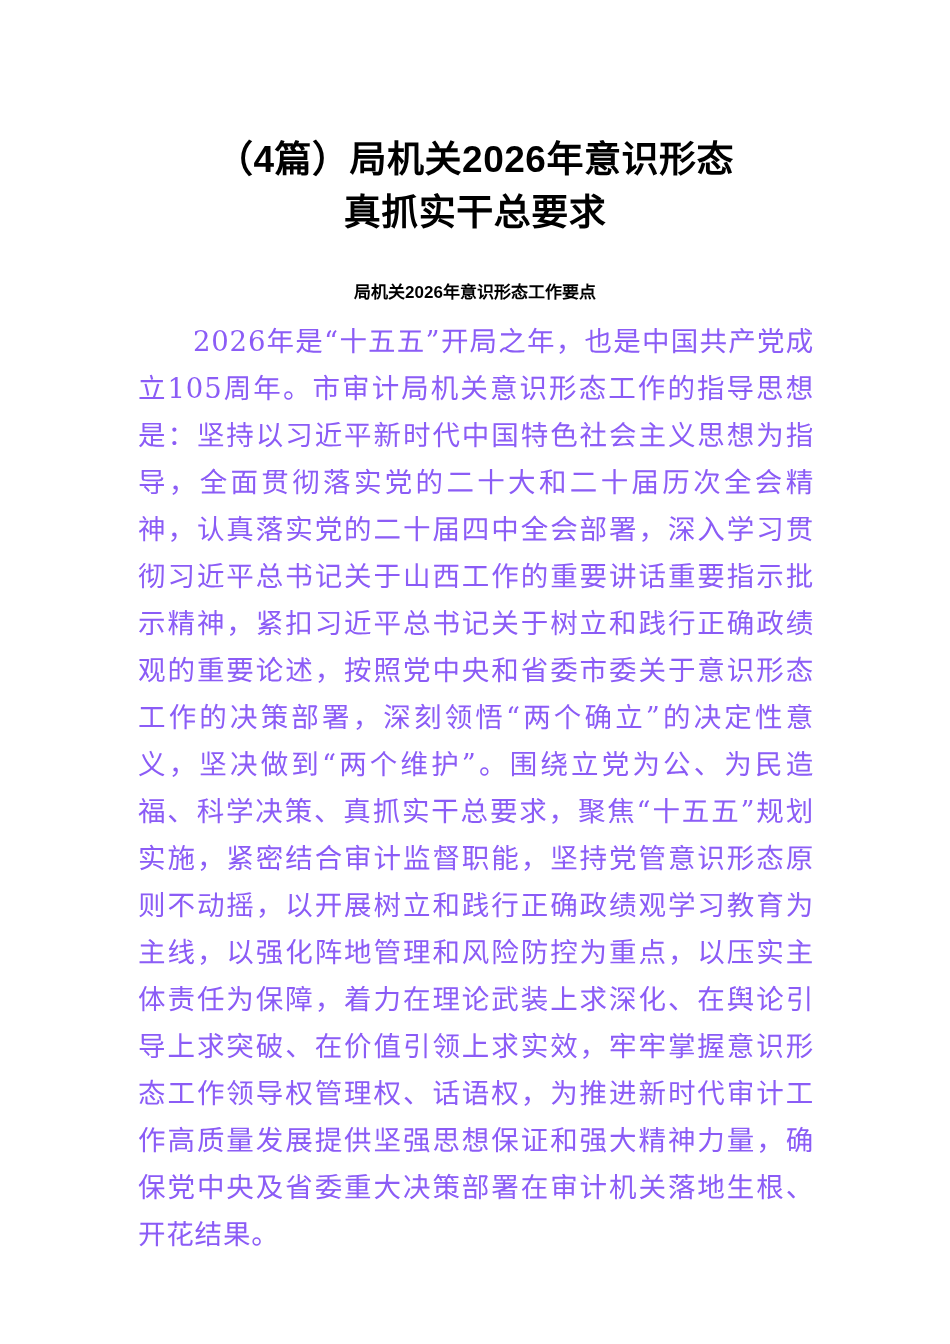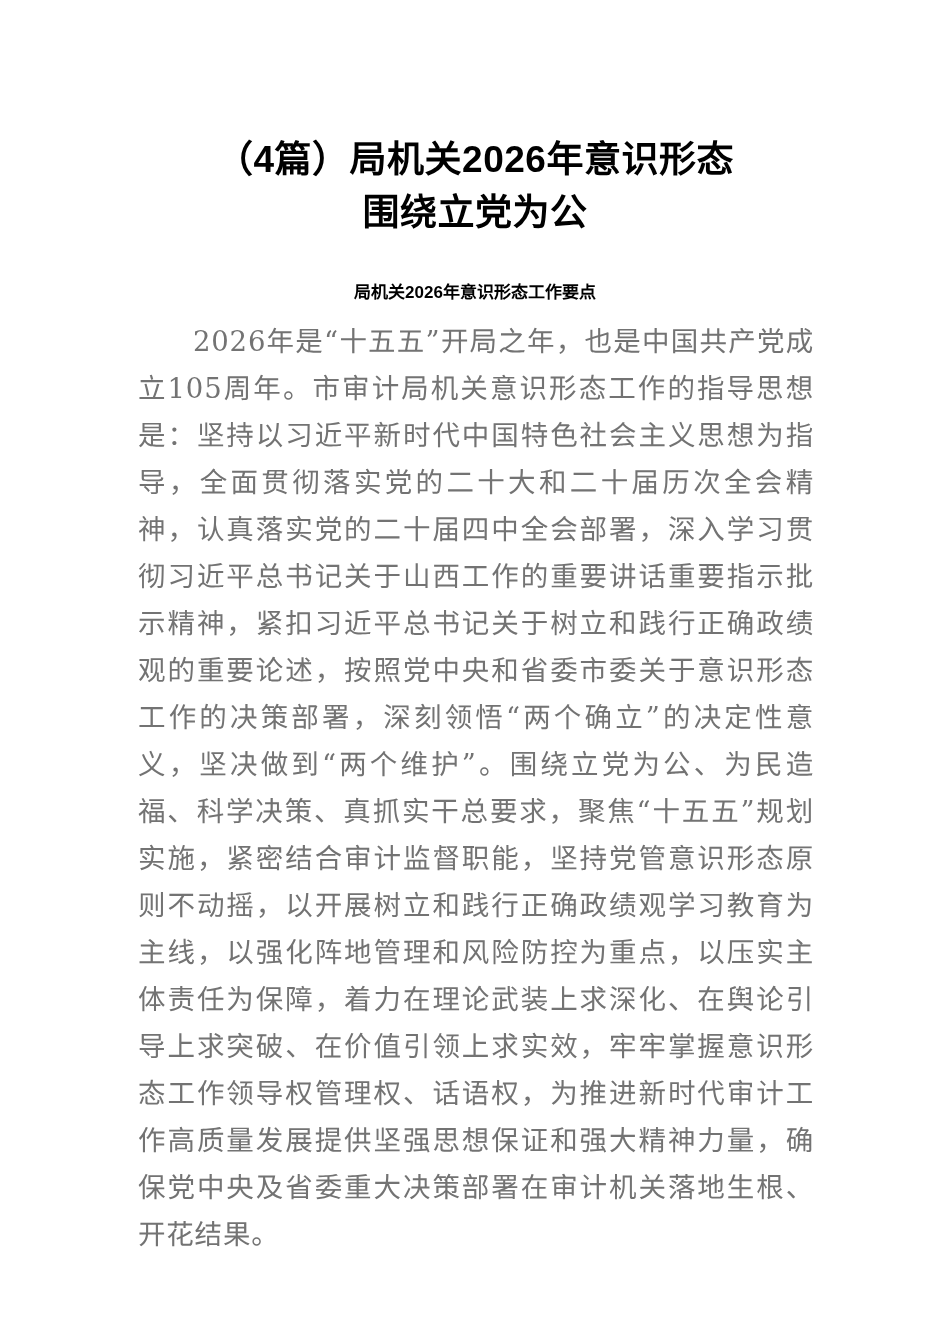--- a/index.html
+++ b/index.html
@@ -58,37 +58,37 @@
     position: absolute;
     left: 138px;
     top: 318px;
     width: 676px;
   }
 
   .body-para {
     font-family: "DejaVu Serif", "Liberation Serif", serif;
     font-size: 27.5px;
     line-height: 47px;
-    color: #737373;
+    color: #8b5cf6;
     text-align: justify;
     text-justify: inter-character;
     text-indent: 2em;
     margin: 0;
     word-break: break-all;
     letter-spacing: 0.8px;
   }
 </style>
 </head>
 <body>
 
 <div class="page">
 
   <h1 class="doc-title">
     <span class="title-line">（4篇）局机关2026年意识形态</span>
-    <span class="title-line">围绕立党为公</span>
+    <span class="title-line">真抓实干总要求</span>
   </h1>
 
   <h2 class="section-heading">局机关2026年意识形态工作要点</h2>
 
   <div class="body-block">
     <p class="body-para">2026年是“十五五”开局之年，也是中国共产党成立105周年。市审计局机关意识形态工作的指导思想是：坚持以习近平新时代中国特色社会主义思想为指导，全面贯彻落实党的二十大和二十届历次全会精神，认真落实党的二十届四中全会部署，深入学习贯彻习近平总书记关于山西工作的重要讲话重要指示批示精神，紧扣习近平总书记关于树立和践行正确政绩观的重要论述，按照党中央和省委市委关于意识形态工作的决策部署，深刻领悟“两个确立”的决定性意义，坚决做到“两个维护”。围绕立党为公、为民造福、科学决策、真抓实干总要求，聚焦“十五五”规划实施，紧密结合审计监督职能，坚持党管意识形态原则不动摇，以开展树立和践行正确政绩观学习教育为主线，以强化阵地管理和风险防控为重点，以压实主体责任为保障，着力在理论武装上求深化、在舆论引导上求突破、在价值引领上求实效，牢牢掌握意识形态工作领导权管理权、话语权，为推进新时代审计工作高质量发展提供坚强思想保证和强大精神力量，确保党中央及省委重大决策部署在审计机关落地生根、开花结果。</p>
   </div>
 
 </div>
 

